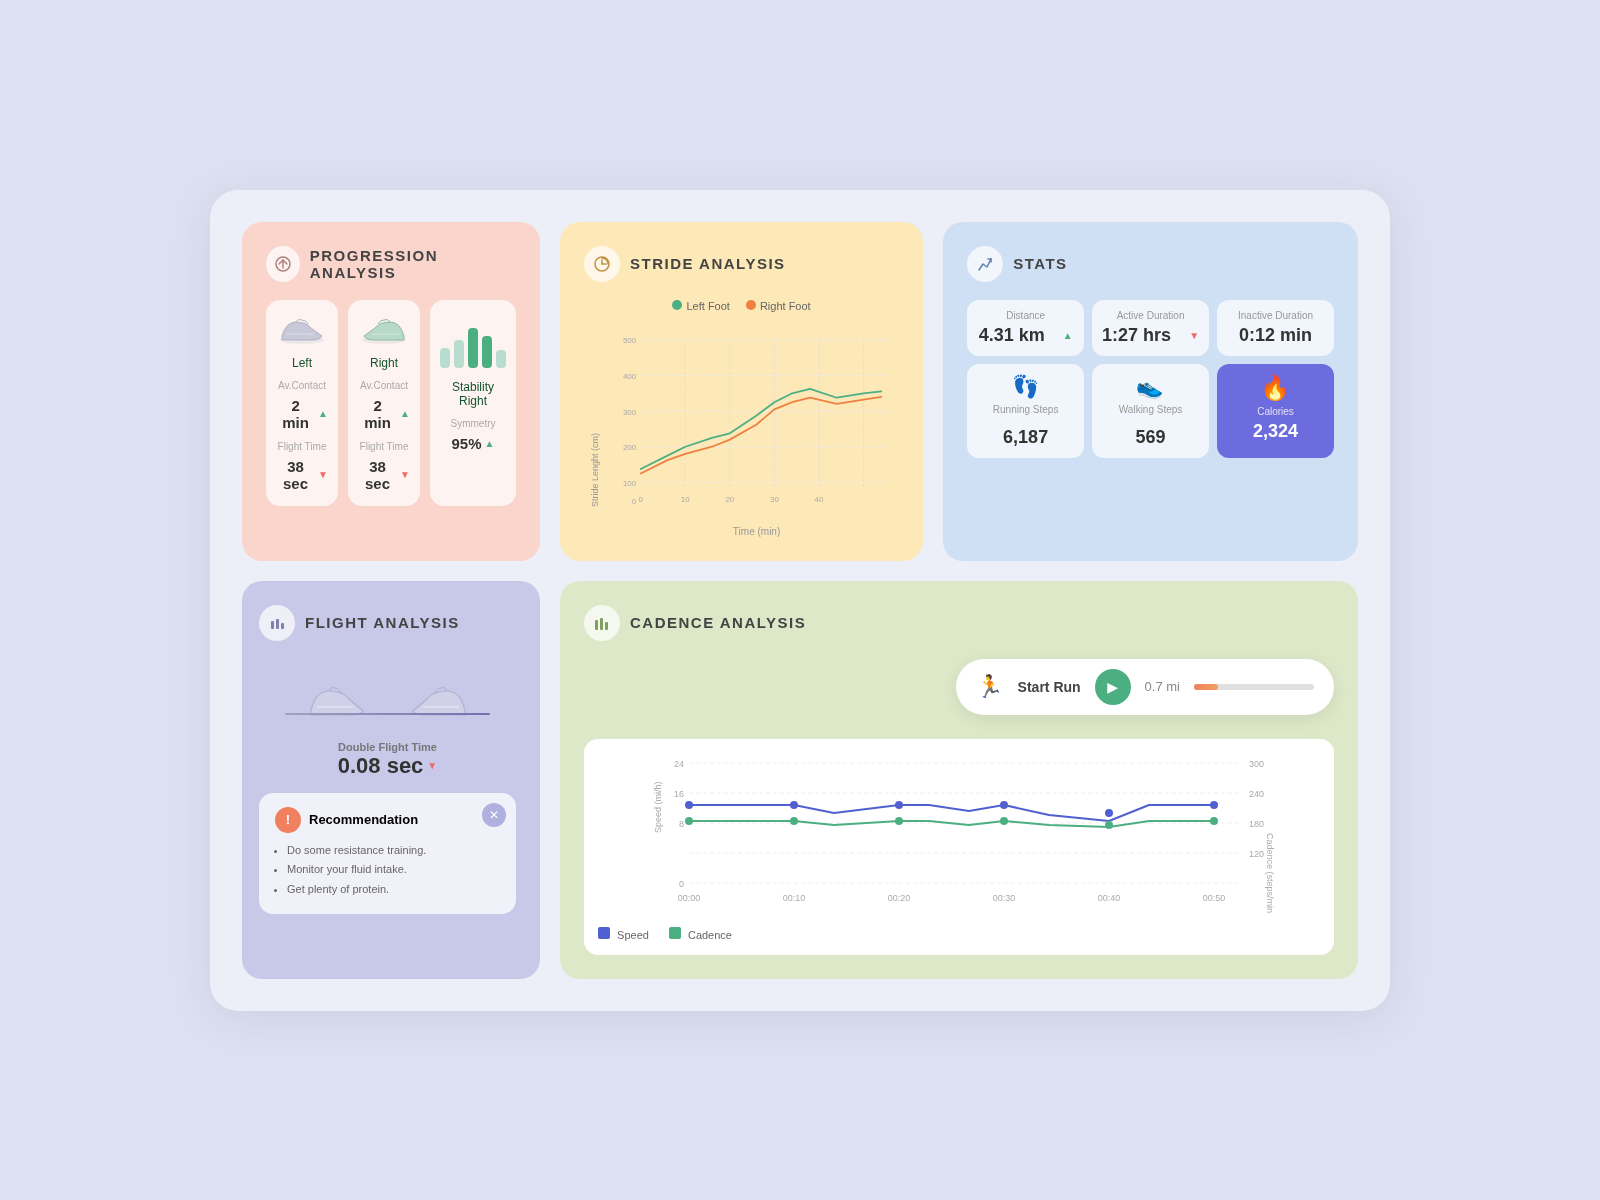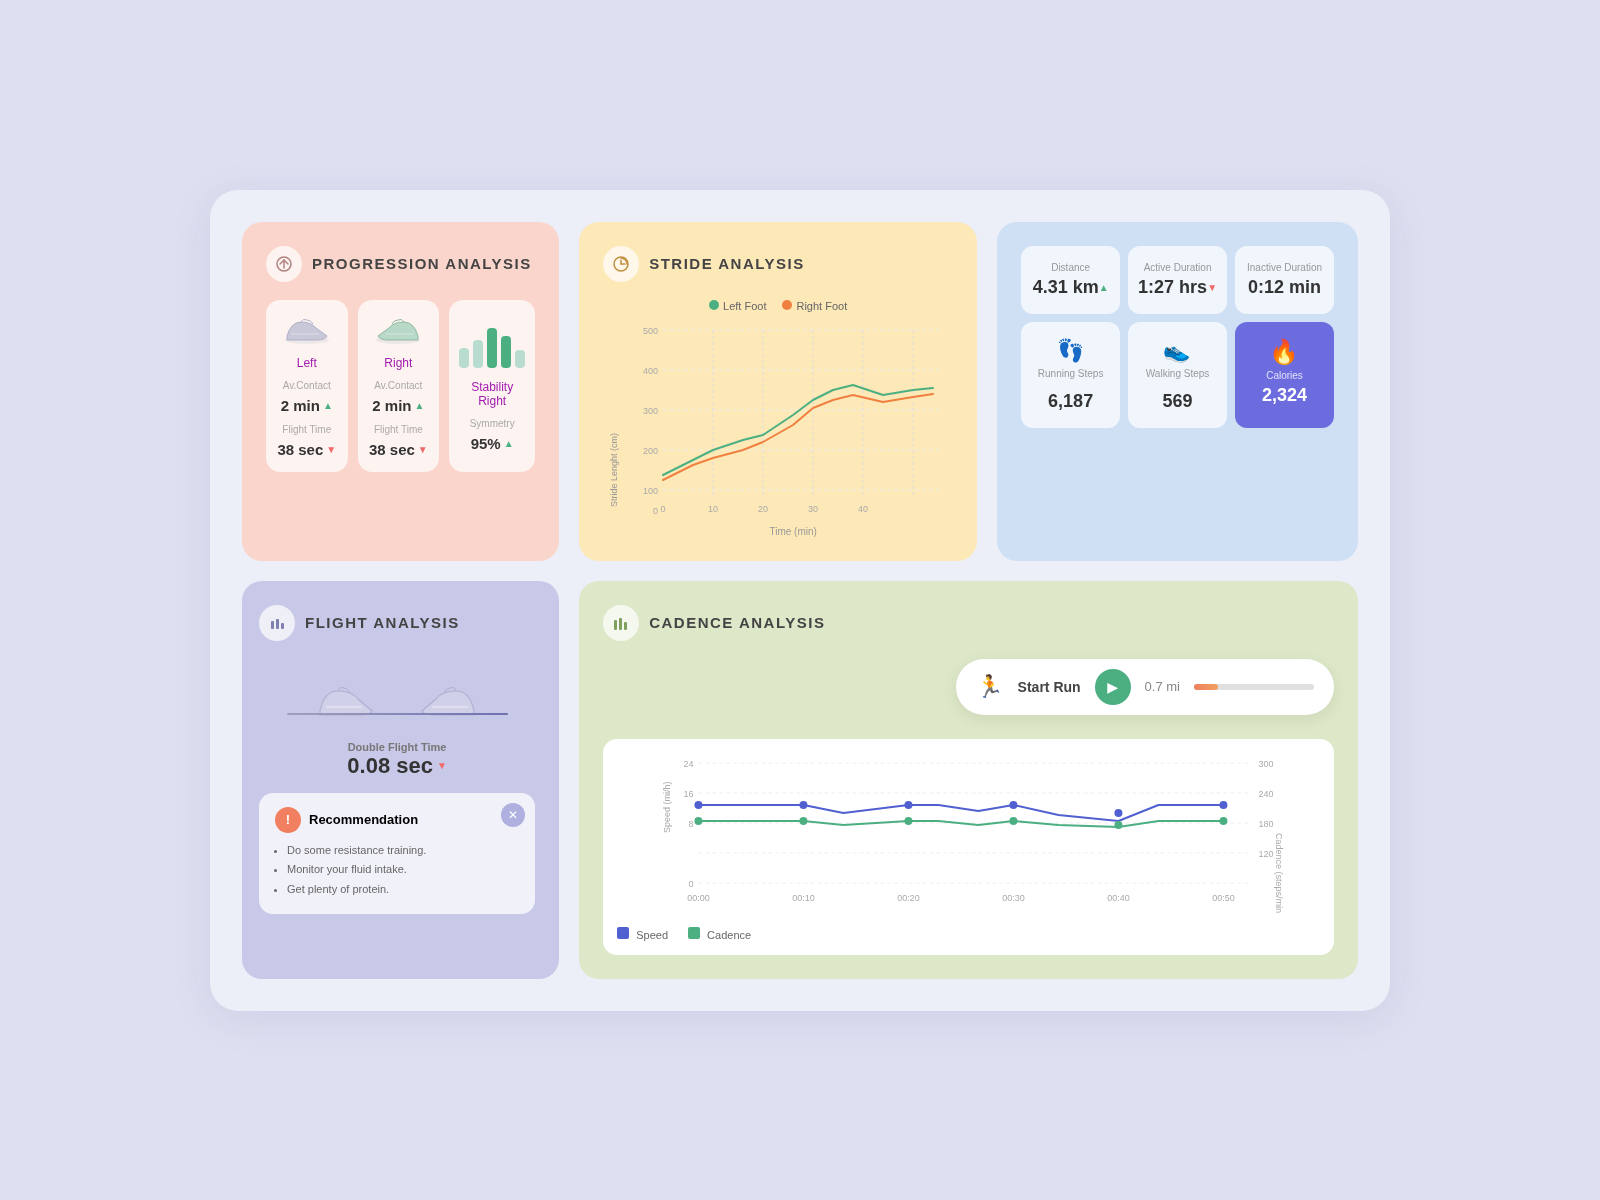--- a/index.html
+++ b/index.html
@@ -66,21 +66,21 @@
     .prog-item {
       background: rgba(255,255,255,0.7);
       border-radius: 14px;
       padding: 14px 10px;
       text-align: center;
       display: flex;
       flex-direction: column;
       align-items: center;
       gap: 6px;
     }
-    .prog-label { font-size: 12px; color: #a21caf; font-weight: 500; }
+    .prog-label { font-size: 12px; color: #14532d; font-weight: 500; }
     .prog-stat-label { font-size: 10px; color: #aaa; margin-top: 4px; }
     .prog-stat-val { font-size: 15px; font-weight: 700; color: #333; display: flex; align-items: center; gap: 3px; }
     .arrow-up { color: #4caf82; font-size: 10px; }
     .arrow-down { color: #f06a6a; font-size: 10px; }
 
     .stability-bars {
       display: flex;
       gap: 4px;
       align-items: flex-end;
       height: 48px;
@@ -101,30 +101,30 @@
       margin-bottom: 8px;
     }
     .stats-grid-2 {
       display: grid;
       grid-template-columns: 1fr 1fr 1fr;
       gap: 8px;
     }
     .stat-item {
       background: rgba(255,255,255,0.7);
       border-radius: 12px;
-      padding: 16px 10px;
+      padding: 10px 10px;
       text-align: center;
     }
     .stat-item.purple {
       background: #6c6cdf;
       color: white;
     }
     .stat-item-label { font-size: 10px; color: #999; margin-bottom: 4px; }
     .stat-item.purple .stat-item-label { color: rgba(255,255,255,0.8); }
-    .stat-item-val { font-size: 18px; font-weight: 700; color: #333; display: flex; align-items: center; justify-content: center; gap: 0; }
+    .stat-item-val { font-size: 18px; font-weight: 700; color: #333; display: flex; align-items: center; justify-content: center; gap: 18px; }
     .stat-item.purple .stat-item-val { color: white; }
     .stat-steps-label { font-size: 10px; color: #999; margin-bottom: 12px; }
     .stat-steps-val { font-size: 18px; font-weight: 700; color: #333; }
     .stat-steps-icon { font-size: 22px; color: #4caf82; margin-bottom: 4px; }
     .fire-icon { font-size: 24px; margin-bottom: 4px; }
 
     
     .chart-legend {
       display: flex;
       gap: 16px;
@@ -401,20 +401,29 @@
 
         <polyline points="30,155 60,140 80,130 110,120 130,115 160,95 180,80 200,70 220,65 250,75 280,70 300,68" fill="none" stroke="#4caf82" stroke-width="2" stroke-linecap="round" stroke-linejoin="round"></polyline>
 
         <polyline points="30,160 60,145 80,138 110,130 130,122 160,105 180,88 200,80 220,75 250,82 280,77 300,74" fill="none" stroke="#f08040" stroke-width="2" stroke-linecap="round" stroke-linejoin="round"></polyline>
       </svg>
       <div class="chart-x-label">Time (min)</div>
     </div>
   </div>
 
   <div class="card card-stats">
+    <div class="card-header">
+      <div class="card-icon">
+        <svg width="18" height="18" viewBox="0 0 18 18" fill="none">
+          <path d="M3 15 L7 9 L11 12 L15 4" stroke="#6080b0" stroke-width="1.5" fill="none" stroke-linecap="round" stroke-linejoin="round"></path>
+          <polyline points="12,4 15,4 15,7" stroke="#6080b0" stroke-width="1.5" fill="none" stroke-linecap="round"></polyline>
+        </svg>
+      </div>
+      <span class="card-title">STATS</span>
+    </div>
     <div class="stats-grid">
       <div class="stat-item">
         <div class="stat-item-label">Distance</div>
         <div class="stat-item-val">
           <span>4.31 km</span>
           <span class="arrow-up">▲</span>
         </div>
       </div>
       <div class="stat-item">
         <div class="stat-item-label">Active Duration</div>

